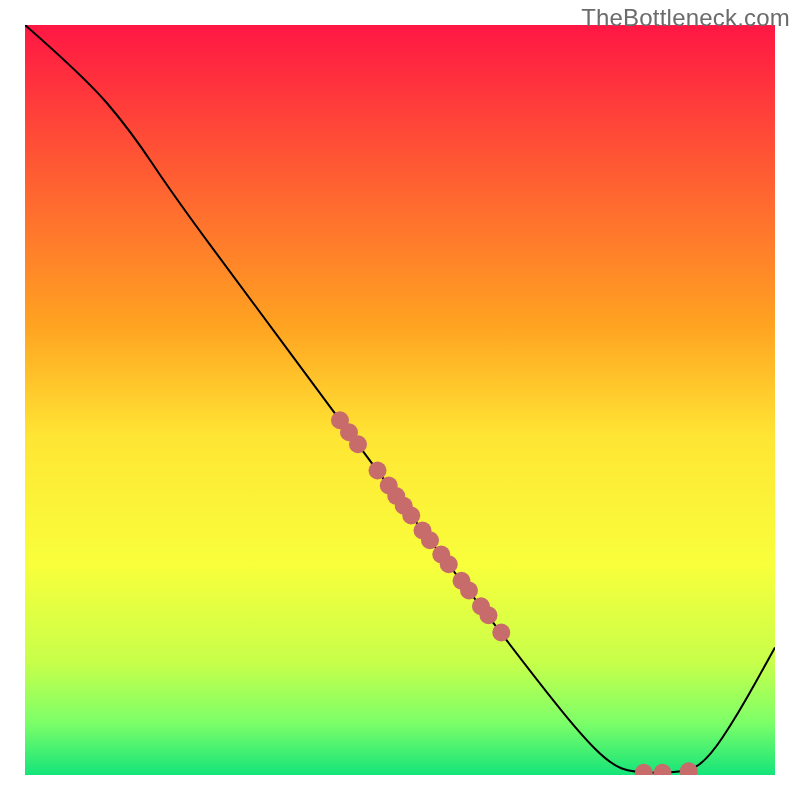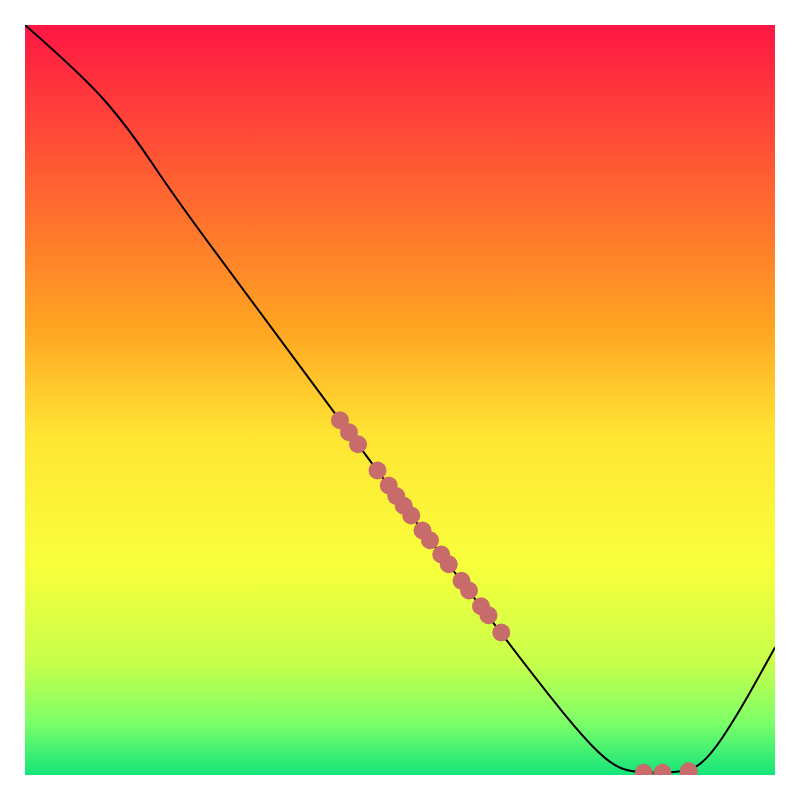--- a/index.html
+++ b/index.html
@@ -26,20 +26,21 @@
     font-size: 24px;
     color: #6b6b6b;
     letter-spacing: 0.2px;
     user-select: none;
   }
 </style>
 </head>
 <body>
 
 <div class="chart-wrap">
+  <div class="watermark">TheBottleneck.com</div>
   <svg id="chart-svg" width="800" height="800" viewBox="0 0 800 800">
     <defs>
       <linearGradient id="bg-grad" x1="0" y1="0" x2="0" y2="1">
           <stop offset="0.0%" stop-color="#ff1744"></stop>
           <stop offset="40.0%" stop-color="#ffa321"></stop>
           <stop offset="55.0%" stop-color="#ffe634"></stop>
           <stop offset="72.0%" stop-color="#f8ff3b"></stop>
           <stop offset="85.0%" stop-color="#c7ff4a"></stop>
           <stop offset="93.0%" stop-color="#7dff68"></stop>
           <stop offset="100.0%" stop-color="#14e47a"></stop>

